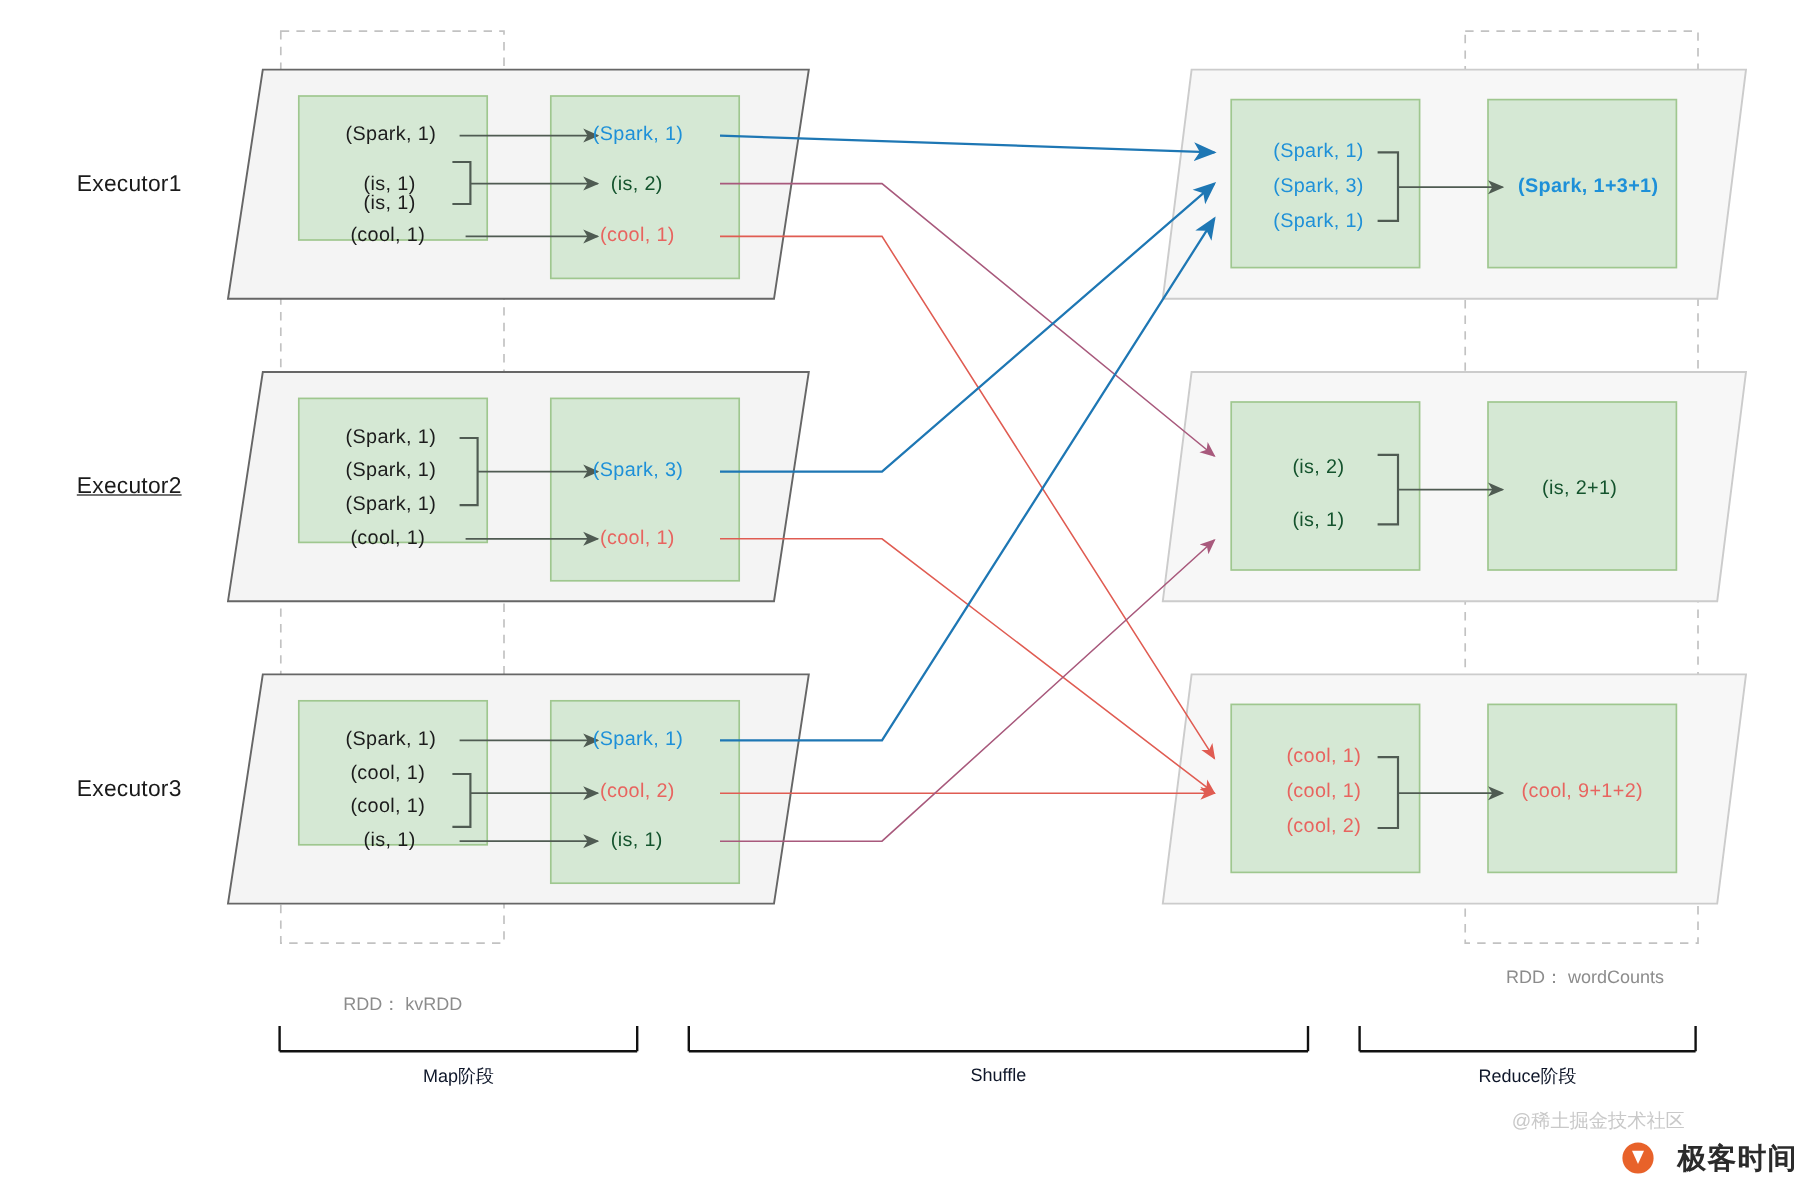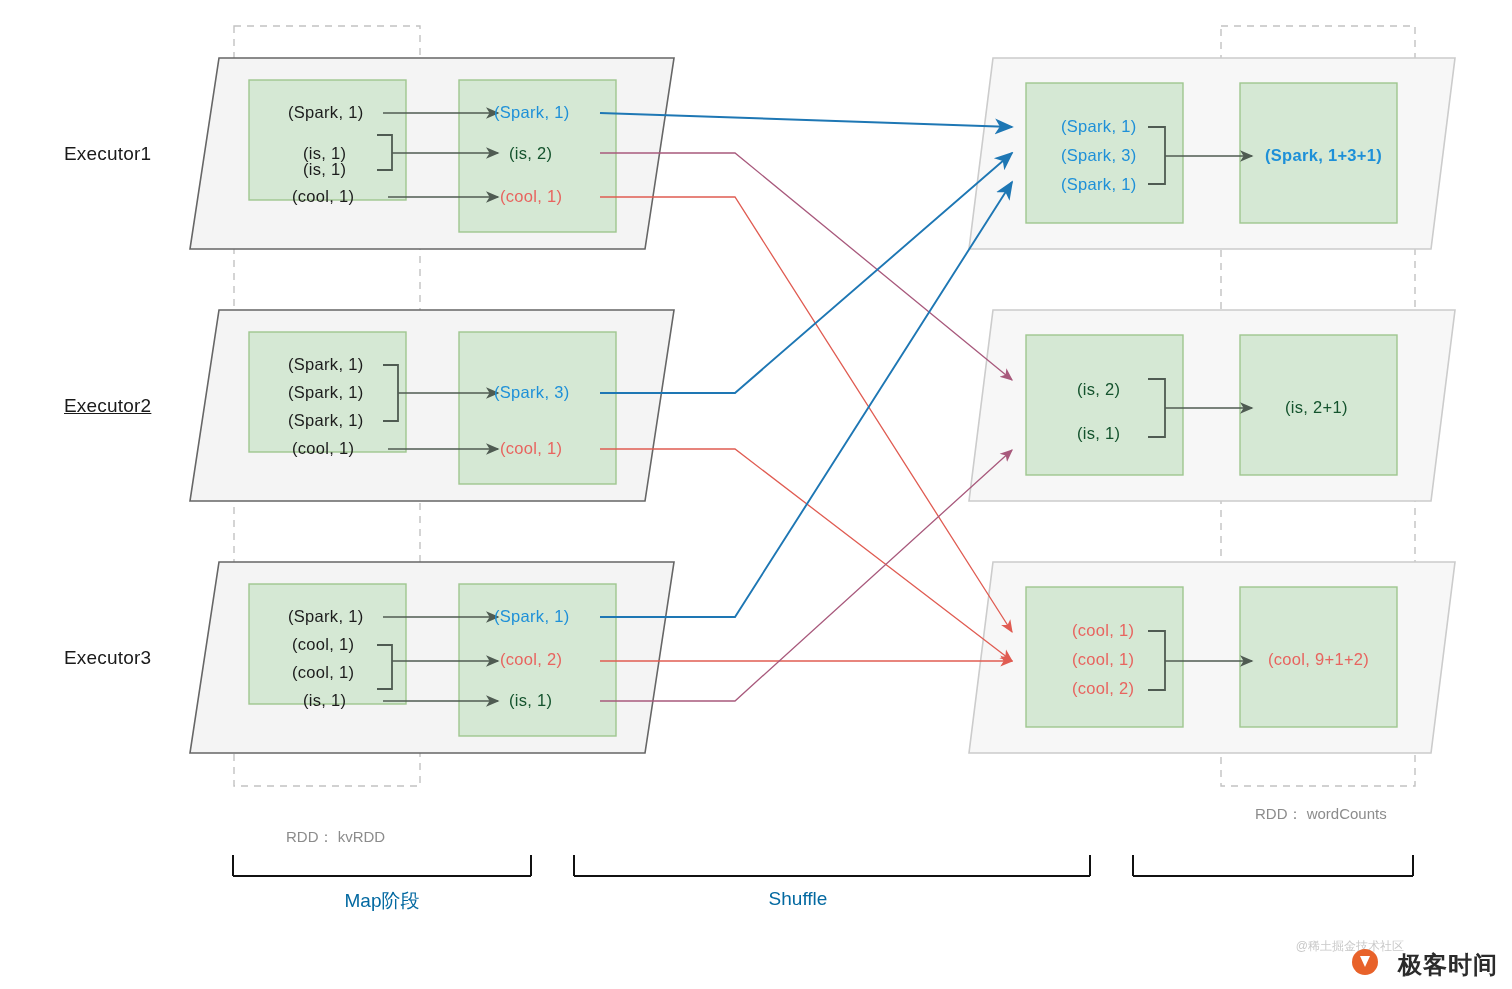--- a/index.html
+++ b/index.html
@@ -22,45 +22,45 @@
     text-align:center;
   }
   .rdd-label{
     position:absolute;
     font-size:15px;
     color:#8c8c8c;
     white-space:nowrap;
   }
   .stage-label{
     position:absolute;
-    font-size:19px;
-    color:#0369a1;
+    font-size:15px;
+    color:#0f172a;
     white-space:nowrap;
     text-align:center;
   }
   .kv{
     position:absolute;
     font-size:16.5px;
     white-space:nowrap;
     letter-spacing:.3px;
   }
   .kv.black{color:#1c1c1c;}
   .kv.blue{color:#1e90d8;}
   .kv.red{color:#e8645f;}
   .kv.purple{color:#14532d;text-align:right;}
   .kv.rblue{color:#1e90d8;}
   .watermark{
     position:absolute;
     right:14px;bottom:8px;
-    display:flex;gap:20px;
+    display:flex;align-items:center;gap:20px;
     pointer-events:none;
   }
   .wm-text1{
-    position:absolute;right:108px;bottom:34px;
-    font-size:12px;color:#c9c9c9;white-space:nowrap;
+    position:absolute;right:108px;bottom:44px;
+    font-size:16px;color:#c9c9c9;white-space:nowrap;
   }
   .wm-logo{
     display:inline-block;width:26px;height:26px;border-radius:50%;
     background:#e8622a;position:relative;
   }
   .wm-logo::after{
     content:"";position:absolute;left:50%;top:50%;
     transform:translate(-50%,-55%);
     width:0;height:0;
     border-left:5px solid transparent;
@@ -232,21 +232,22 @@
 
   <div class="kv red" style="left:1072px;top:621px;">(cool,  1)</div>
   <div class="kv red" style="left:1072px;top:650px;">(cool,  1)</div>
   <div class="kv red" style="left:1072px;top:679px;">(cool,  2)</div>
   <div class="kv red" style="left:1268px;top:650px;">(cool,  9+1+2)</div>
 
   <div class="rdd-label" style="left:271px;top:828px;margin-left:15px;">RDD： kvRDD</div>
   <div class="rdd-label" style="left:1243px;top:805px;margin-left:12px;">RDD： wordCounts</div>
 
   <div class="stage-label" style="left:233px;top:888px;width:298px;">Map阶段</div>
-  <div class="stage-label" style="left:540px;top:888px;width:516px;">Shuffle</div>
+  <div class="stage-label" style="left:574px;top:888px;width:516px;">Shuffle</div>
+  <div class="stage-label" style="left:1133px;top:888px;width:280px;">Reduce阶段</div>
 
   <div class="wm-text1">@稀土掘金技术社区</div>
   <div class="watermark">
     <span class="wm-logo"></span>
     <span class="wm-brand">极客时间</span>
   </div>
 
 </div>
 
 </body></html>

